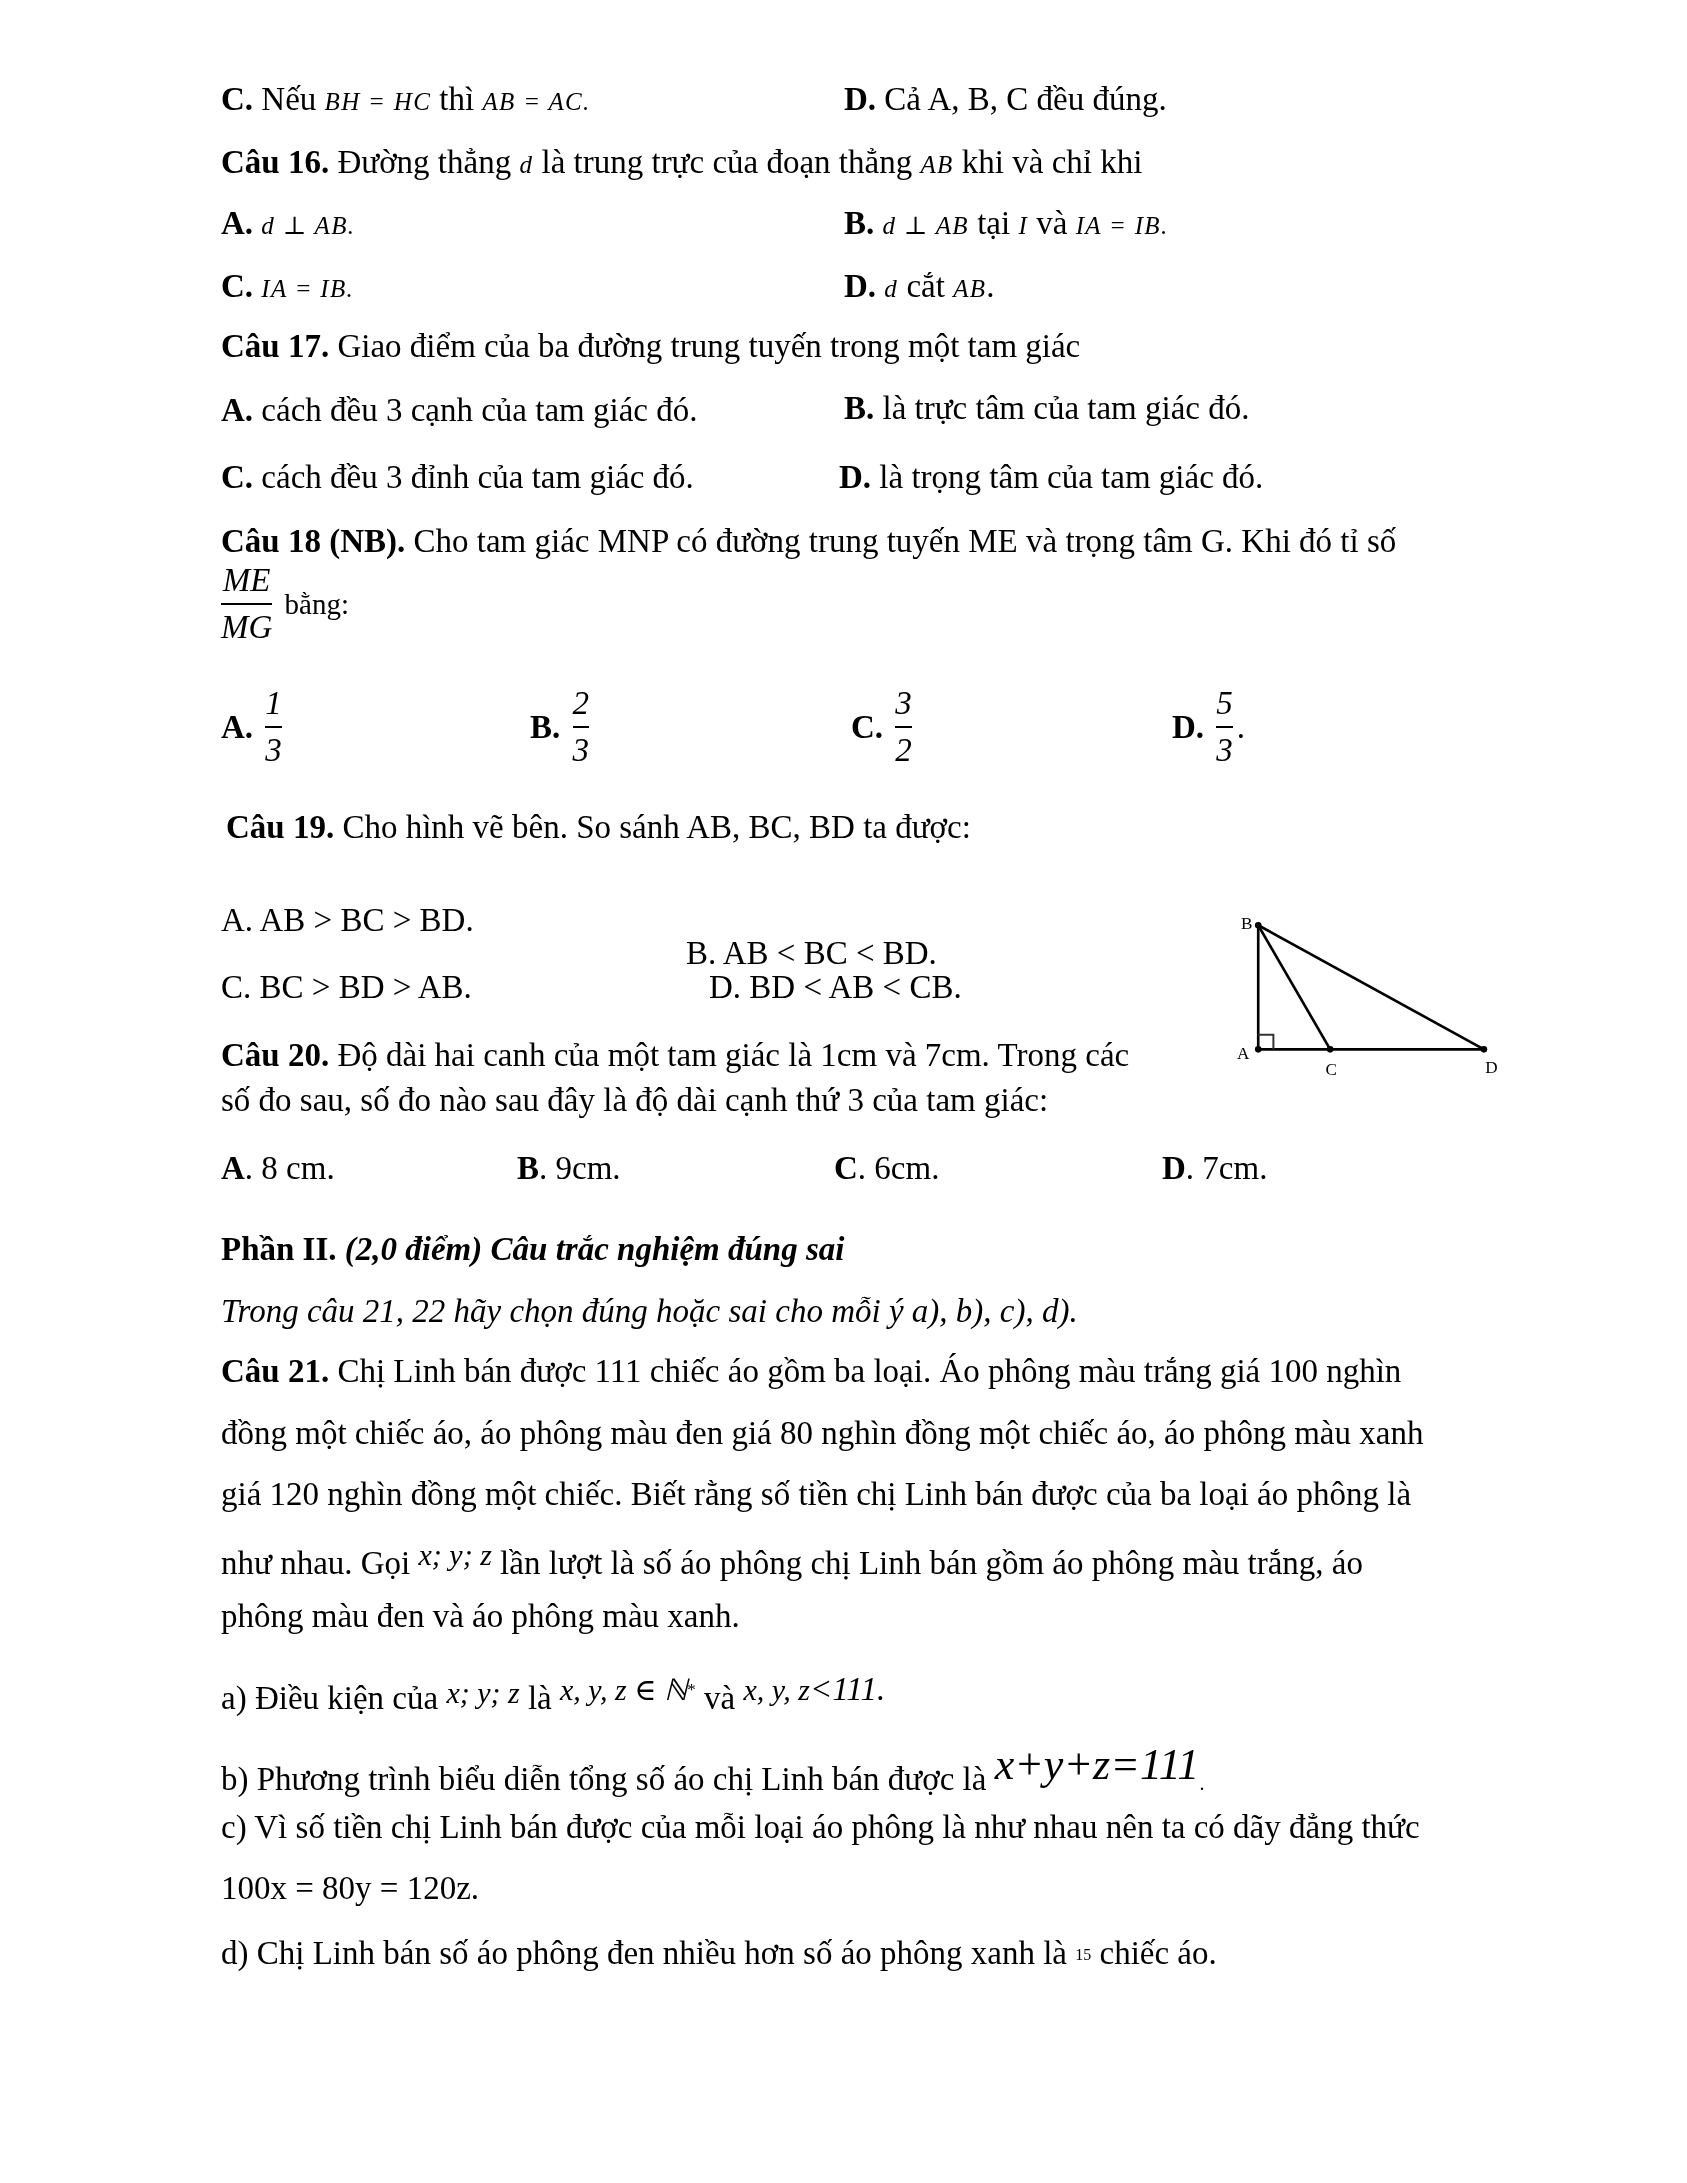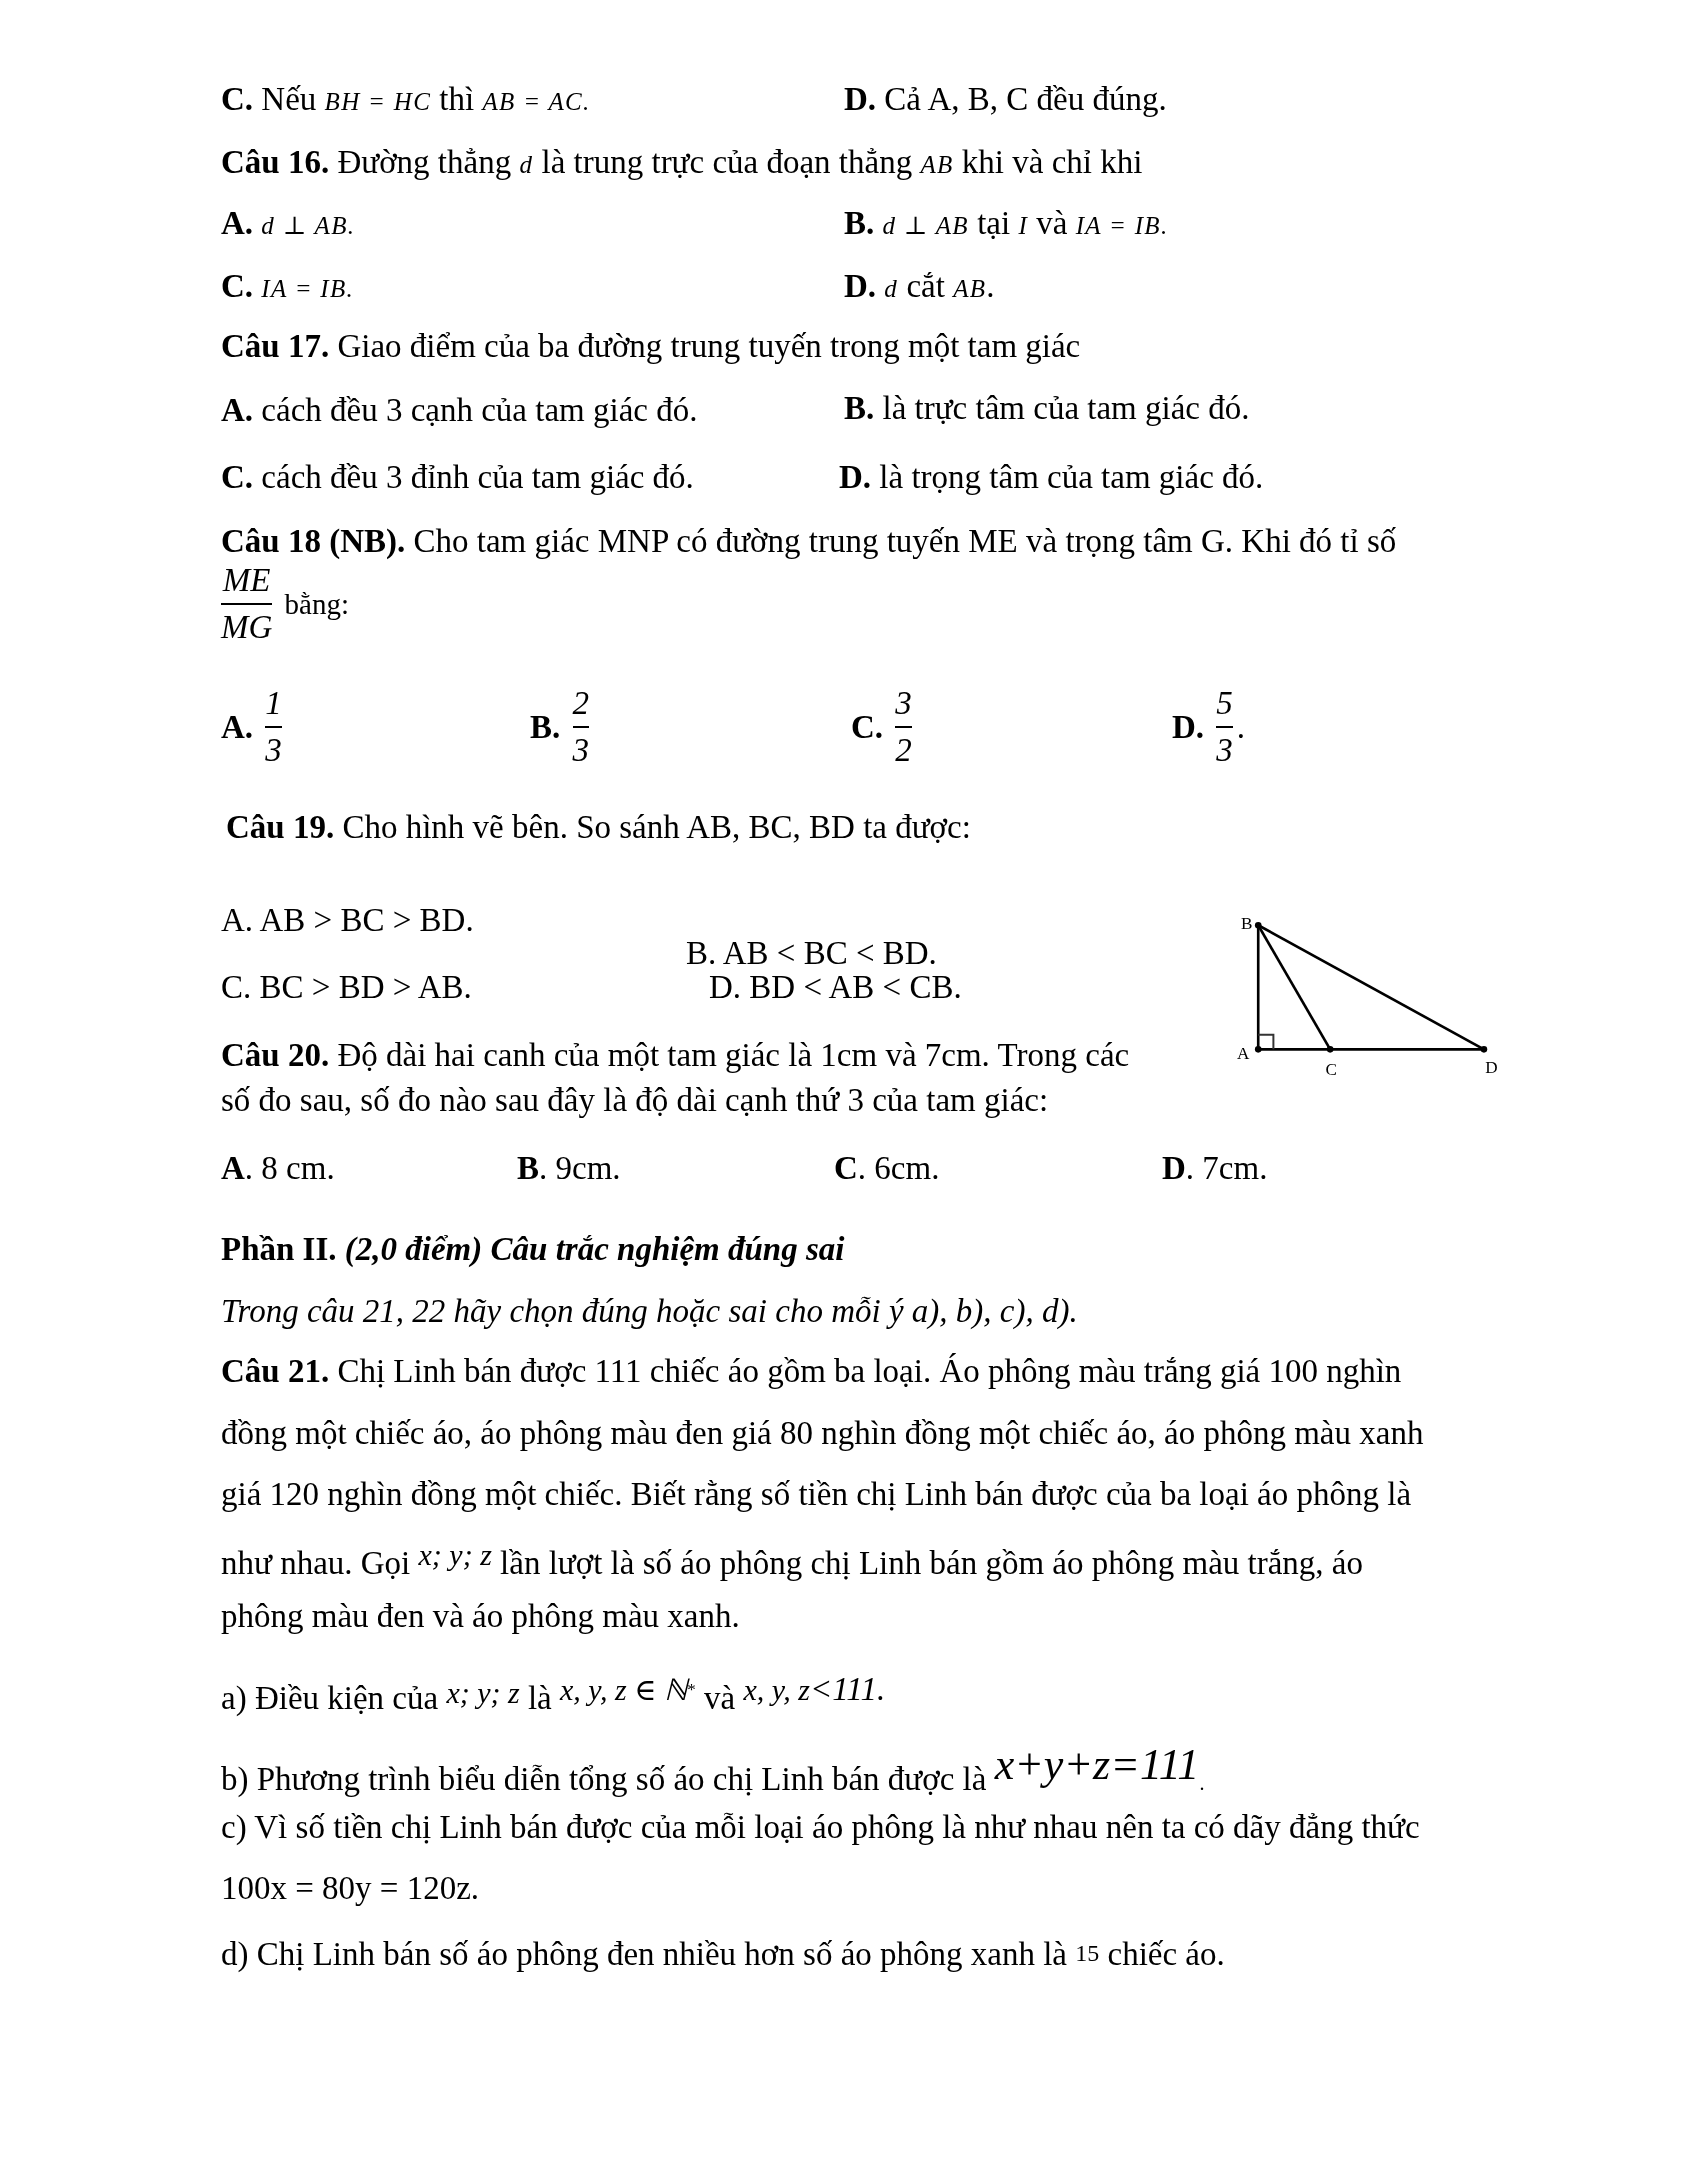--- a/index.html
+++ b/index.html
@@ -200,16 +200,16 @@
   <span class="ms" style="vertical-align:9.3px;">x, y, z</span><span style="vertical-align:9.3px;font-style:italic;">&lt;111.</span>
 </div>
 <div class="ln" style="top:1745px;">
   <span>b) Phương trình biểu diễn tổng số áo chị Linh bán được là</span>
   <span class="i" style="font-size:44px; vertical-align:10.6px;">x+y+z=111</span><span style="font-size:20px;">.</span>
 </div>
 <div class="ln" style="top:1807px;">c) Vì số tiền chị Linh bán được của mỗi loại áo phông là như nhau nên ta có dãy đẳng thức</div>
 <div class="ln" style="top:1868px;">100x = 80y = 120z.</div>
 <div class="ln" style="top:1933px;">
   <span>d) Chị Linh bán số áo phông đen nhiều hơn số áo phông xanh là</span>
-  <span style="font-size:24px; vertical-align:4px;">15</span>
+  <span style="font-size:16px; vertical-align:4px;">15</span>
   <span>chiếc áo.</span>
 </div>
 
 
 </body></html>

